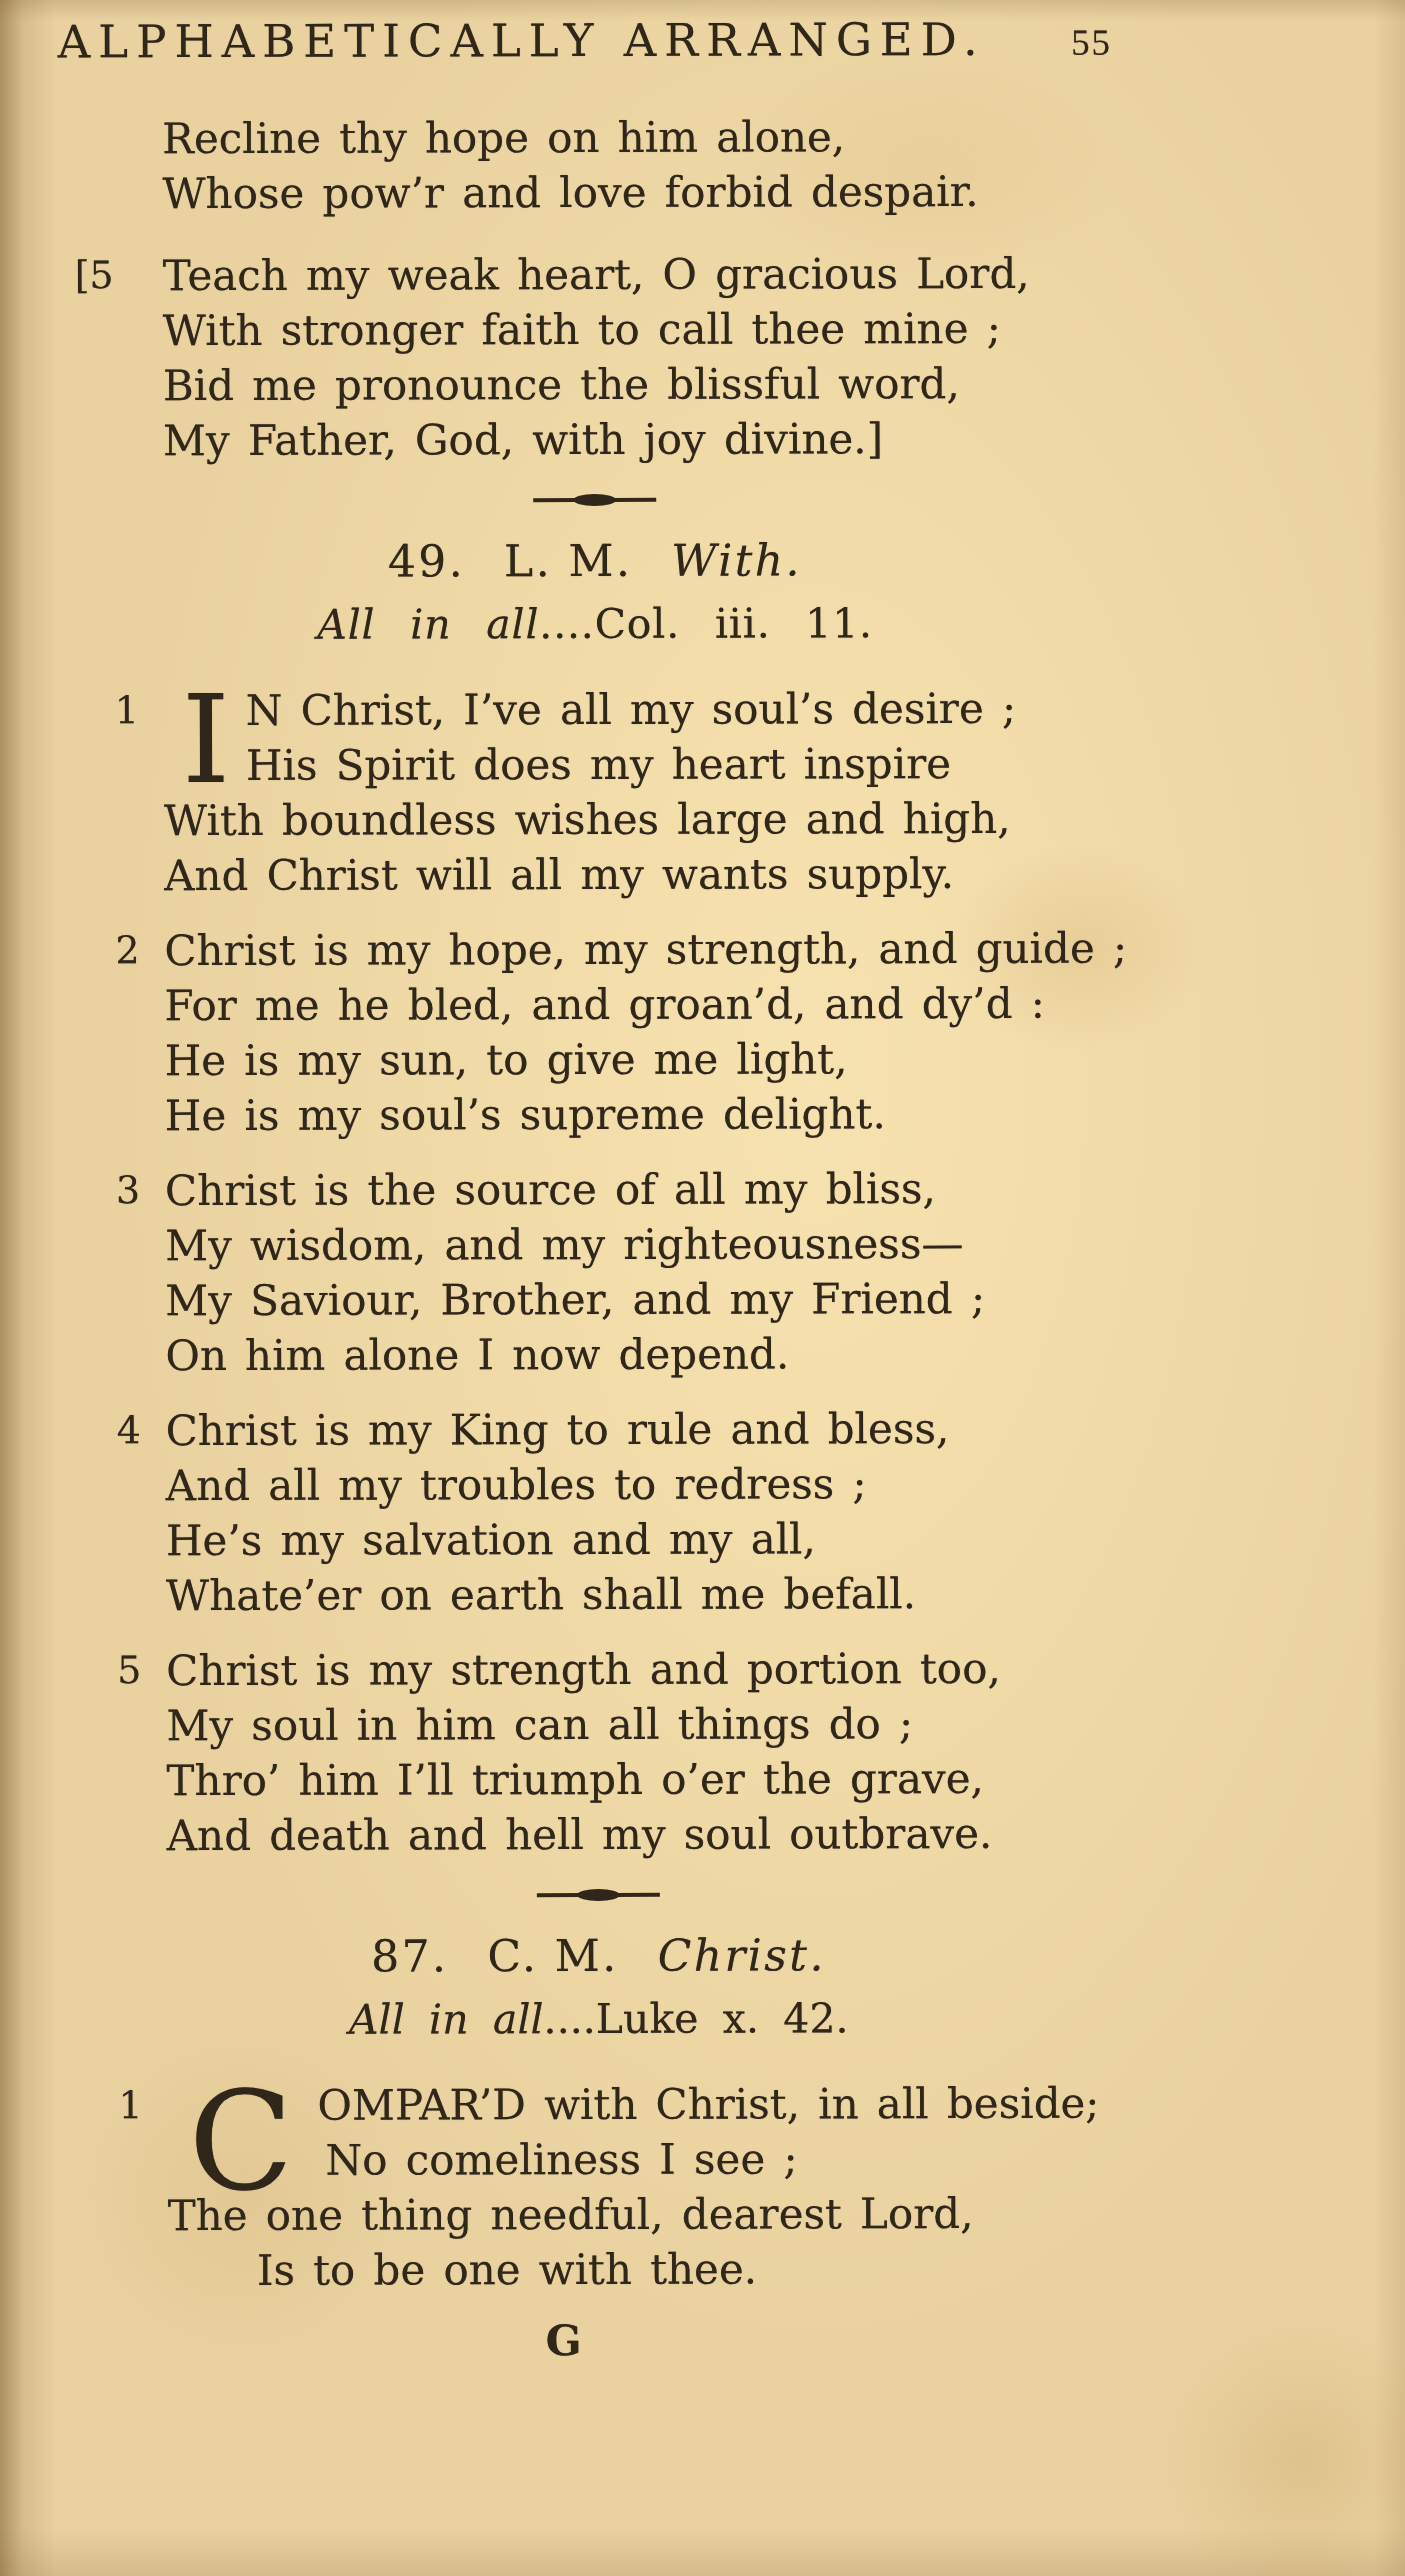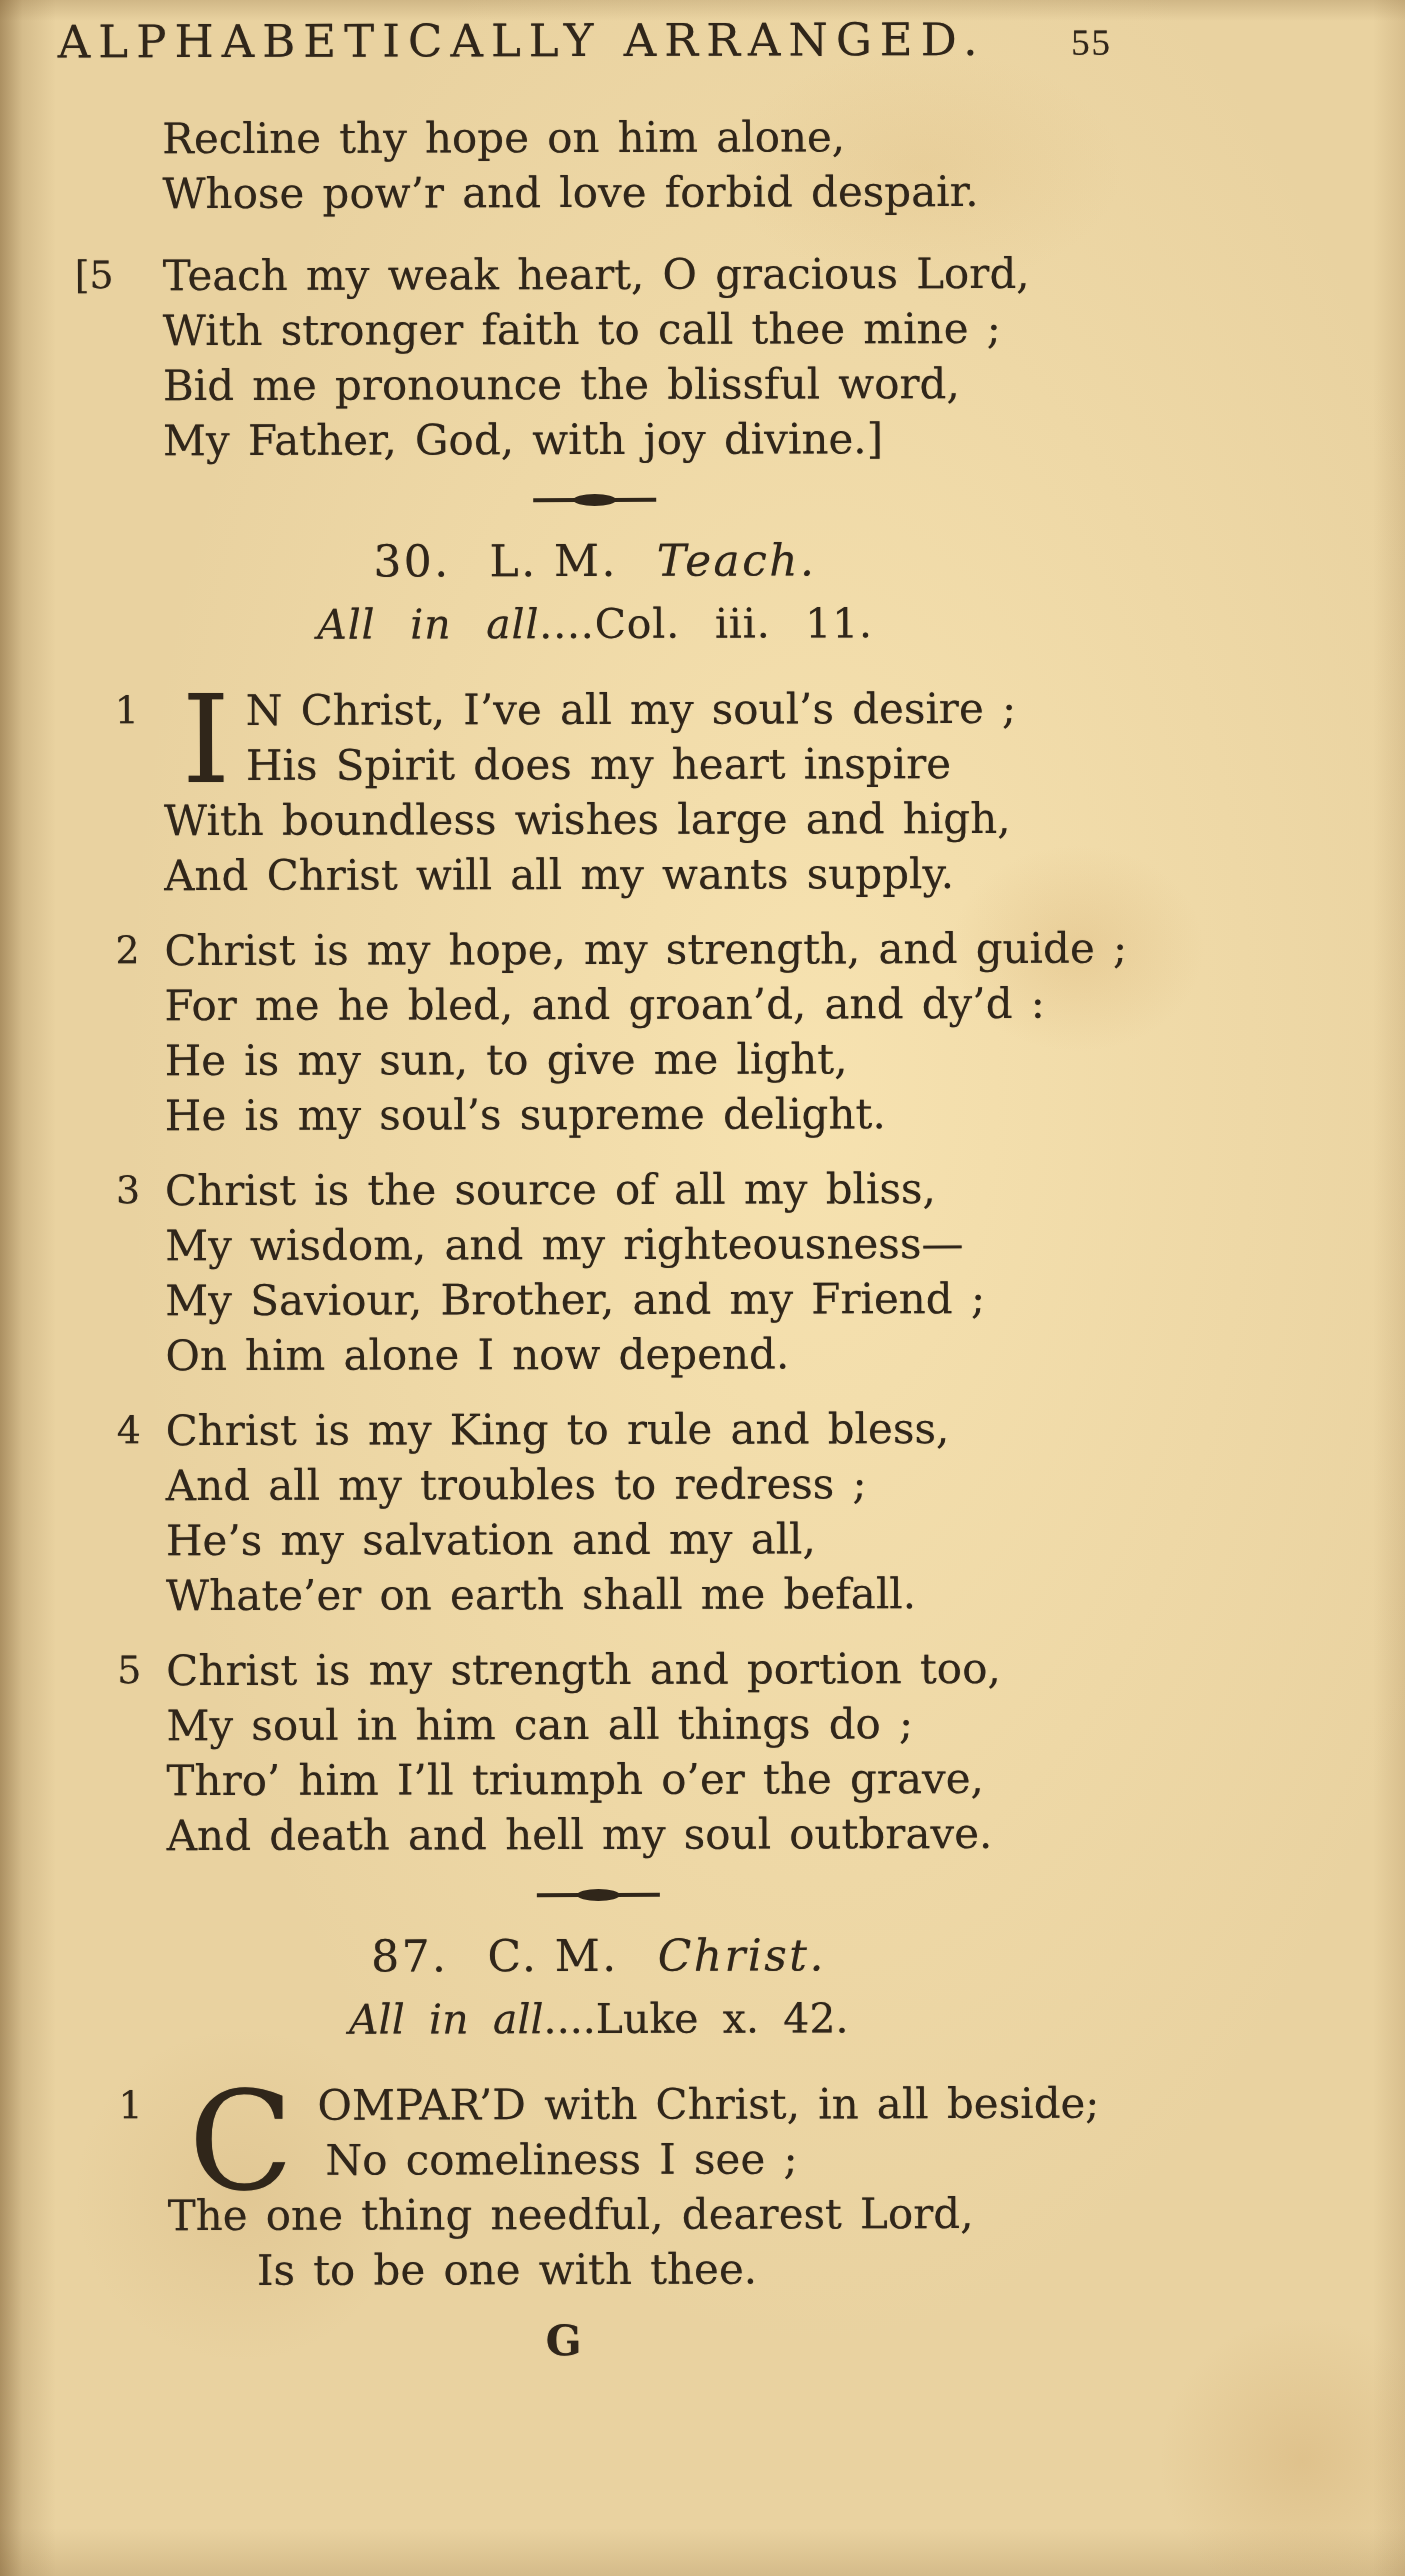--- a/index.html
+++ b/index.html
@@ -147,23 +147,23 @@
     </section>
 
     <div class="divider">
       <span class="bar"></span>
       <span class="lens"></span>
       <span class="bar"></span>
     </div>
 
     <section>
       <h2 class="hymn-heading">
-        <span>30.</span>
+        <span>49.</span>
         <span>L. M.</span>
-        <span class="italic">Teach.</span>
+        <span class="italic">With.</span>
       </h2>
       <div class="hymn-subject subject-wide">
         <span class="italic">All in all</span><span>....Col. iii. 11.</span>
       </div>
 
       <div class="stanza">
         <span class="vnum">1</span>
         <span class="dropcap">I</span>
         <div class="line l-dc55">N Christ, I’ve all my soul’s desire ;</div>
         <div class="line l-dc55">His Spirit does my heart inspire</div>

